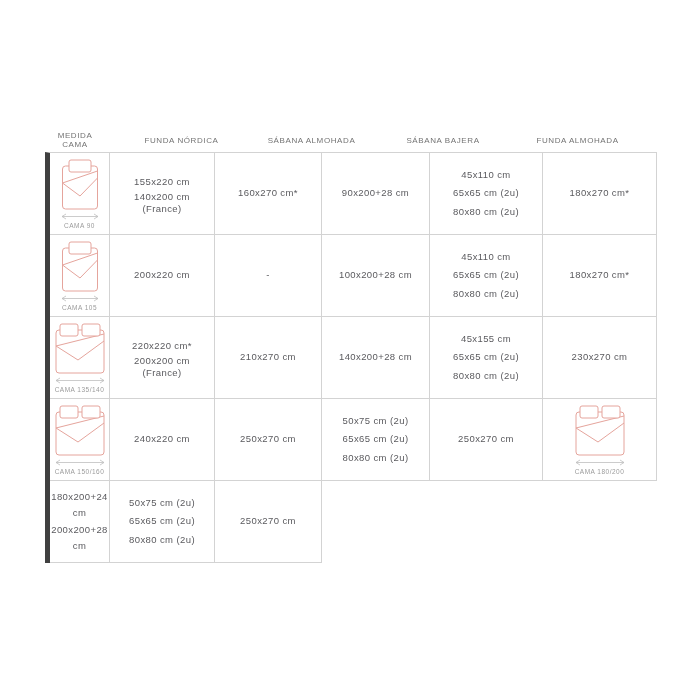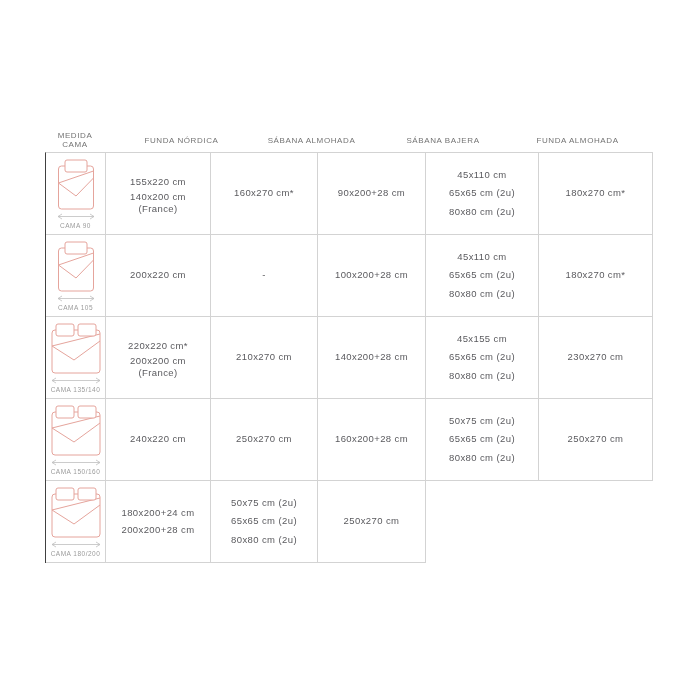--- a/index.html
+++ b/index.html
@@ -14,21 +14,21 @@
     grid-template-columns:60px 105px 107px 108px 113px 114px;
     height:24px;align-items:center;gap:24px;
   }
   .hdr span{
     display:block;text-align:center;
     font-size:8px;letter-spacing:0.6px;color:#737373;
   }
   .grid{
     display:grid;
     grid-template-columns:60px 105px 107px 108px 113px 114px;
-    border-top:1px solid #d3d3d3;border-left:1px solid #404040;
+    border-top:1px solid #d3d3d3;border-left:5px solid #404040;
     width:607px;
   }
   .cell{
     border-right:1px solid #d3d3d3;border-bottom:1px solid #d3d3d3;
     height:81px;display:flex;flex-direction:column;
     align-items:center;justify-content:center;text-align:center;
     font-size:9.5px;letter-spacing:0.4px;color:#5a5a5e;
     overflow:hidden;
   }
   .line{line-height:1.95;}
@@ -188,23 +188,20 @@
       </svg>
       <span class="bed-label">CAMA 150/160</span>
     </div>
     <div class="cell">
       <div class="line">240x220 cm</div>
     </div>
     <div class="cell">
       <div class="line">250x270 cm</div>
     </div>
     <div class="cell">
-      <div class="line">160x200+28 cm</div>
-    </div>
-    <div class="cell">
       <div class="line">50x75 cm (2u)</div>
       <div class="line">65x65 cm (2u)</div>
       <div class="line">80x80 cm (2u)</div>
     </div>
     <div class="cell">
       <div class="line">250x270 cm</div>
     </div>
 
     <div class="cell bedcell">
       <svg width="50" height="52" viewBox="0 0 50 52">

